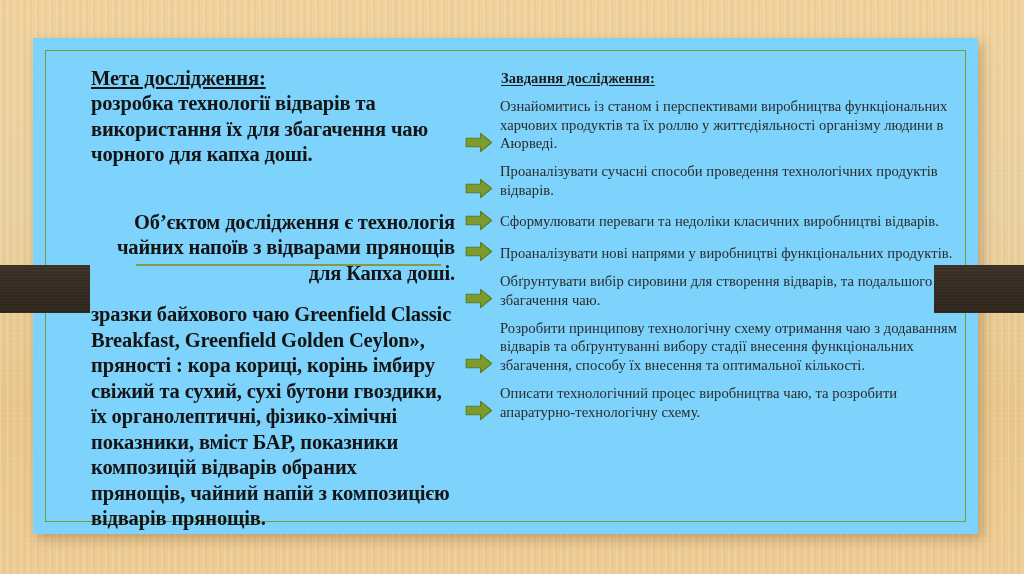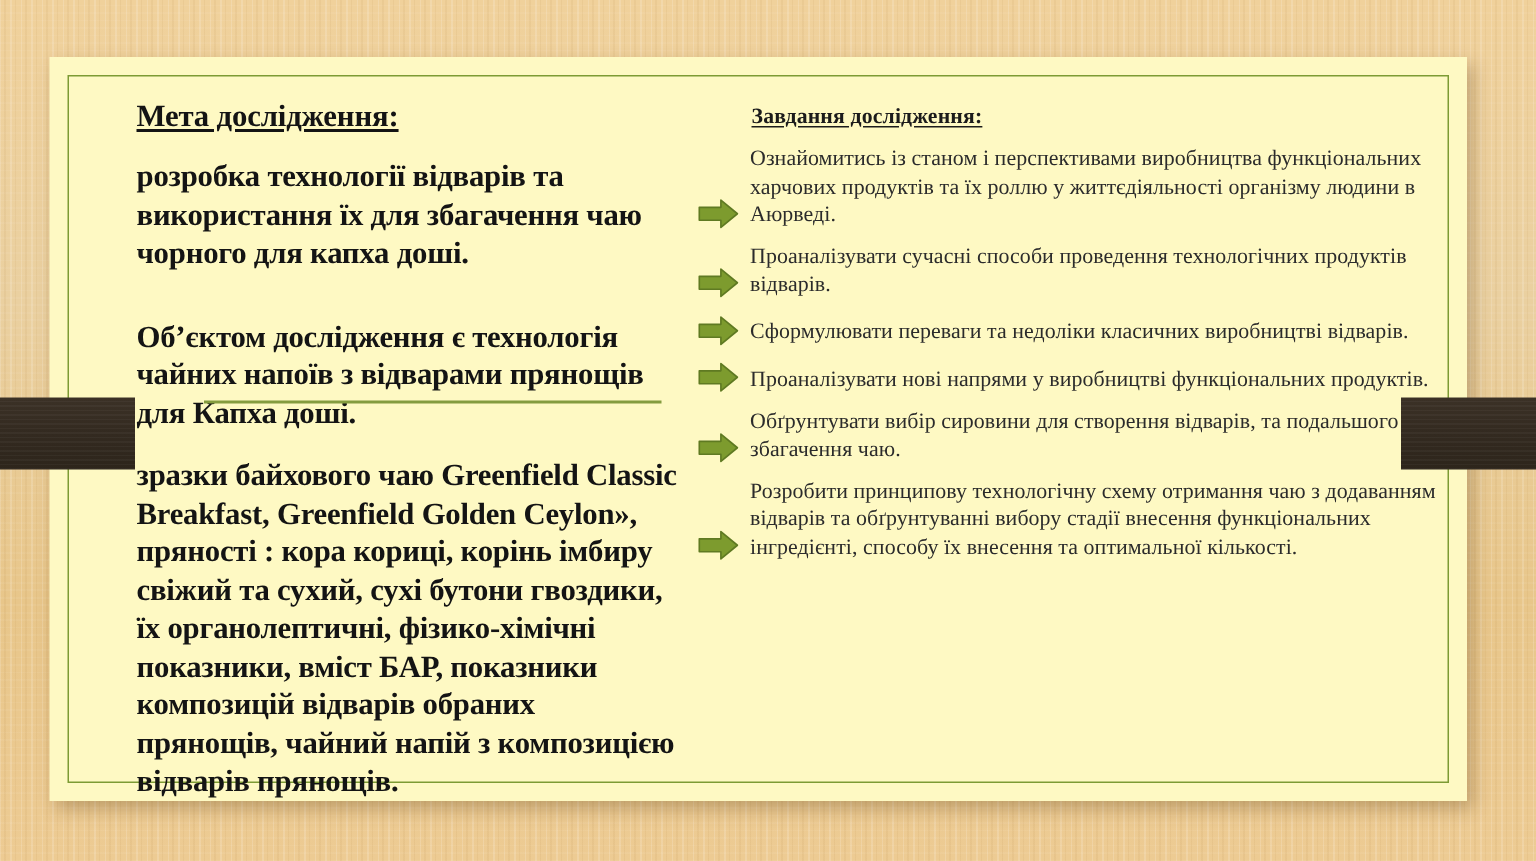--- a/index.html
+++ b/index.html
@@ -56,21 +56,21 @@
   #side-bar-left  { left: 0;  width: 90px; }
   #side-bar-right { right: 0; width: 90px; }
 
   
   #content-card {
     position: absolute;
     left: 33px;
     top: 38px;
     width: 945px;
     height: 496px;
-    background: #fef9c3;
+    background: #7dd3fc;
     box-shadow: 4px 5px 11px rgba(90,60,20,0.30);
     z-index: 3;
   }
   #content-card-inner-border {
     position: absolute;
     left: 12px;
     top: 12px;
     right: 12px;
     bottom: 12px;
     border: 1.6px solid #7d9b34;
@@ -107,23 +107,23 @@
   }
   .left-body {
     font-family: "Liberation Serif", serif;
     font-weight: bold;
     font-size: 20.5px;
     line-height: 25.5px;
     color: #141414;
     letter-spacing: -0.15px;
   }
   #goal-block { margin-bottom: 0; }
-  #goal-text { margin-top: 15px; }
-
-  #object-block { margin-top: 30px; position: relative; }
+  #goal-text { margin-top: 0px; }
+
+  #object-block { margin-top: 42px; position: relative; text-align: right; }
   #object-underline {
     position: absolute;
     left: 45px;
     top: 54px;
     width: 305px;
     height: 2px;
     background: #849c3f;
   }
   #subject-block { margin-top: 16px; }
   #subject-text { margin-top: 13px; }
@@ -251,20 +251,28 @@
               </svg>
             </span>
             <span class="task-text"> Обґрунтувати вибір сировини для створення відварів, та подальшого збагачення чаю.</span>
           </li>
           <li class="task-item">
             <span class="task-arrow">
               <svg width="28" height="21" viewBox="0 0 28 21">
                 <path d="M1.2 6.2 L15.6 6.2 L15.6 1.4 L26.6 10.5 L15.6 19.6 L15.6 14.8 L1.2 14.8 Z" fill="#7d9b2e" stroke="#5f7a22" stroke-width="1.1" stroke-linejoin="round"></path>
               </svg>
             </span>
-            <span class="task-text"> Розробити принципову технологічну схему отримання чаю з додаванням відварів та обґрунтуванні вибору стадії внесення функціональних інгредієнті, способу їх внесення та оптимальної кількості.</span>
+            <span class="task-text"> Розробити принципову технологічну схему отримання чаю з додаванням відварів та обґрунтуванні вибору стадії внесення функціональних збагачення, способу їх внесення та оптимальної кількості.</span>
+          </li>
+          <li class="task-item">
+            <span class="task-arrow">
+              <svg width="28" height="21" viewBox="0 0 28 21">
+                <path d="M1.2 6.2 L15.6 6.2 L15.6 1.4 L26.6 10.5 L15.6 19.6 L15.6 14.8 L1.2 14.8 Z" fill="#7d9b2e" stroke="#5f7a22" stroke-width="1.1" stroke-linejoin="round"></path>
+              </svg>
+            </span>
+            <span class="task-text">Описати технологічний процес виробництва чаю, та розробити апаратурно-технологічну схему.</span>
           </li>
         </ul>
 
     </div>
 
   </div>
 </div>
 
 </body></html>

